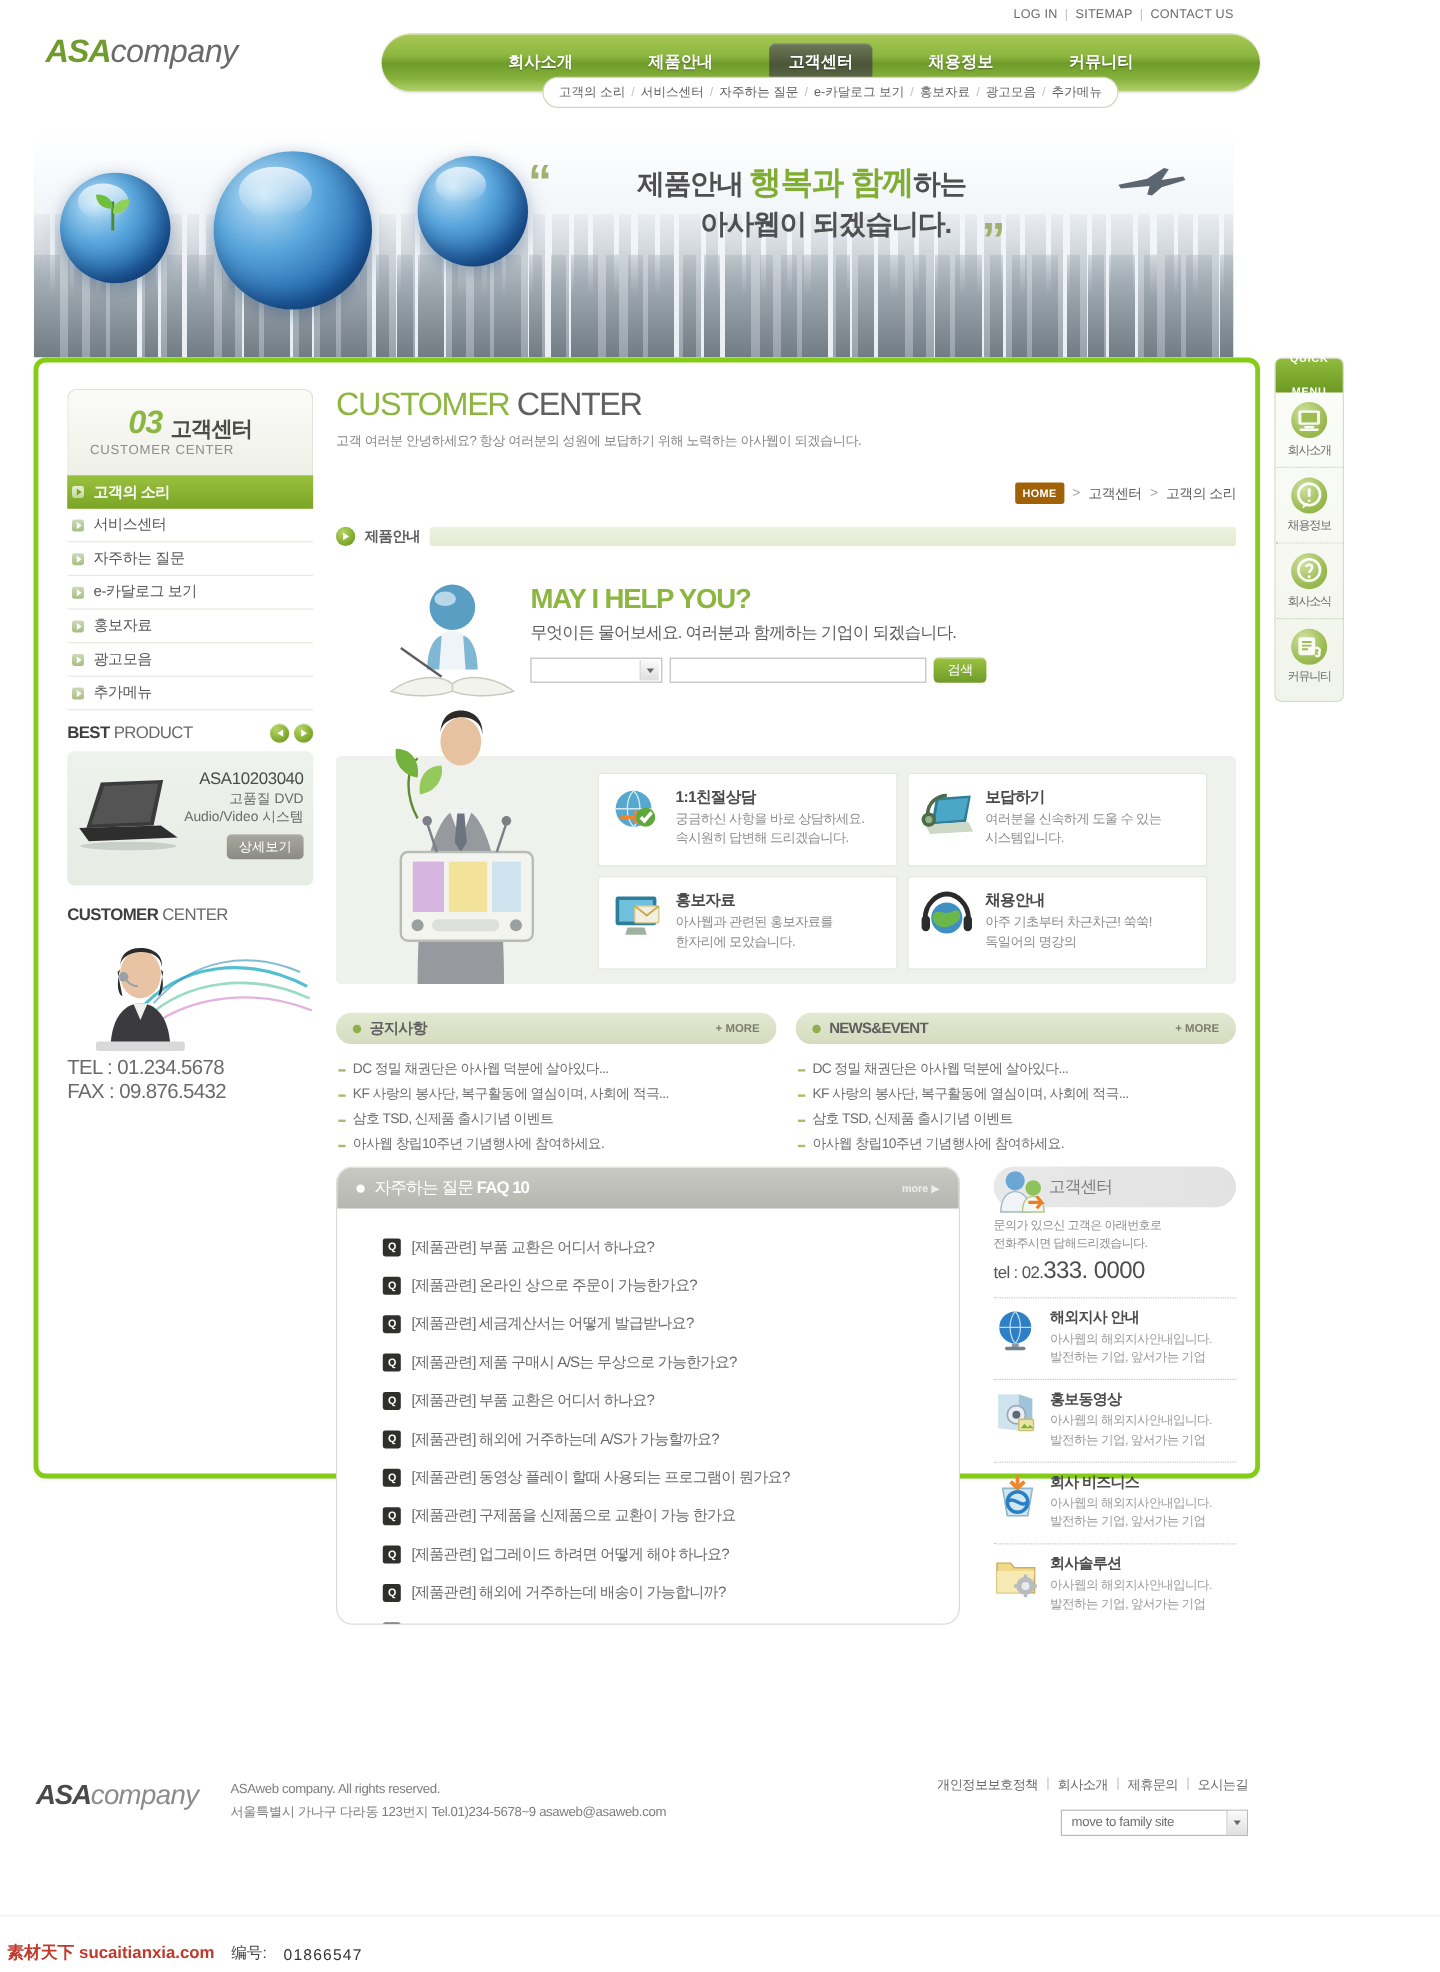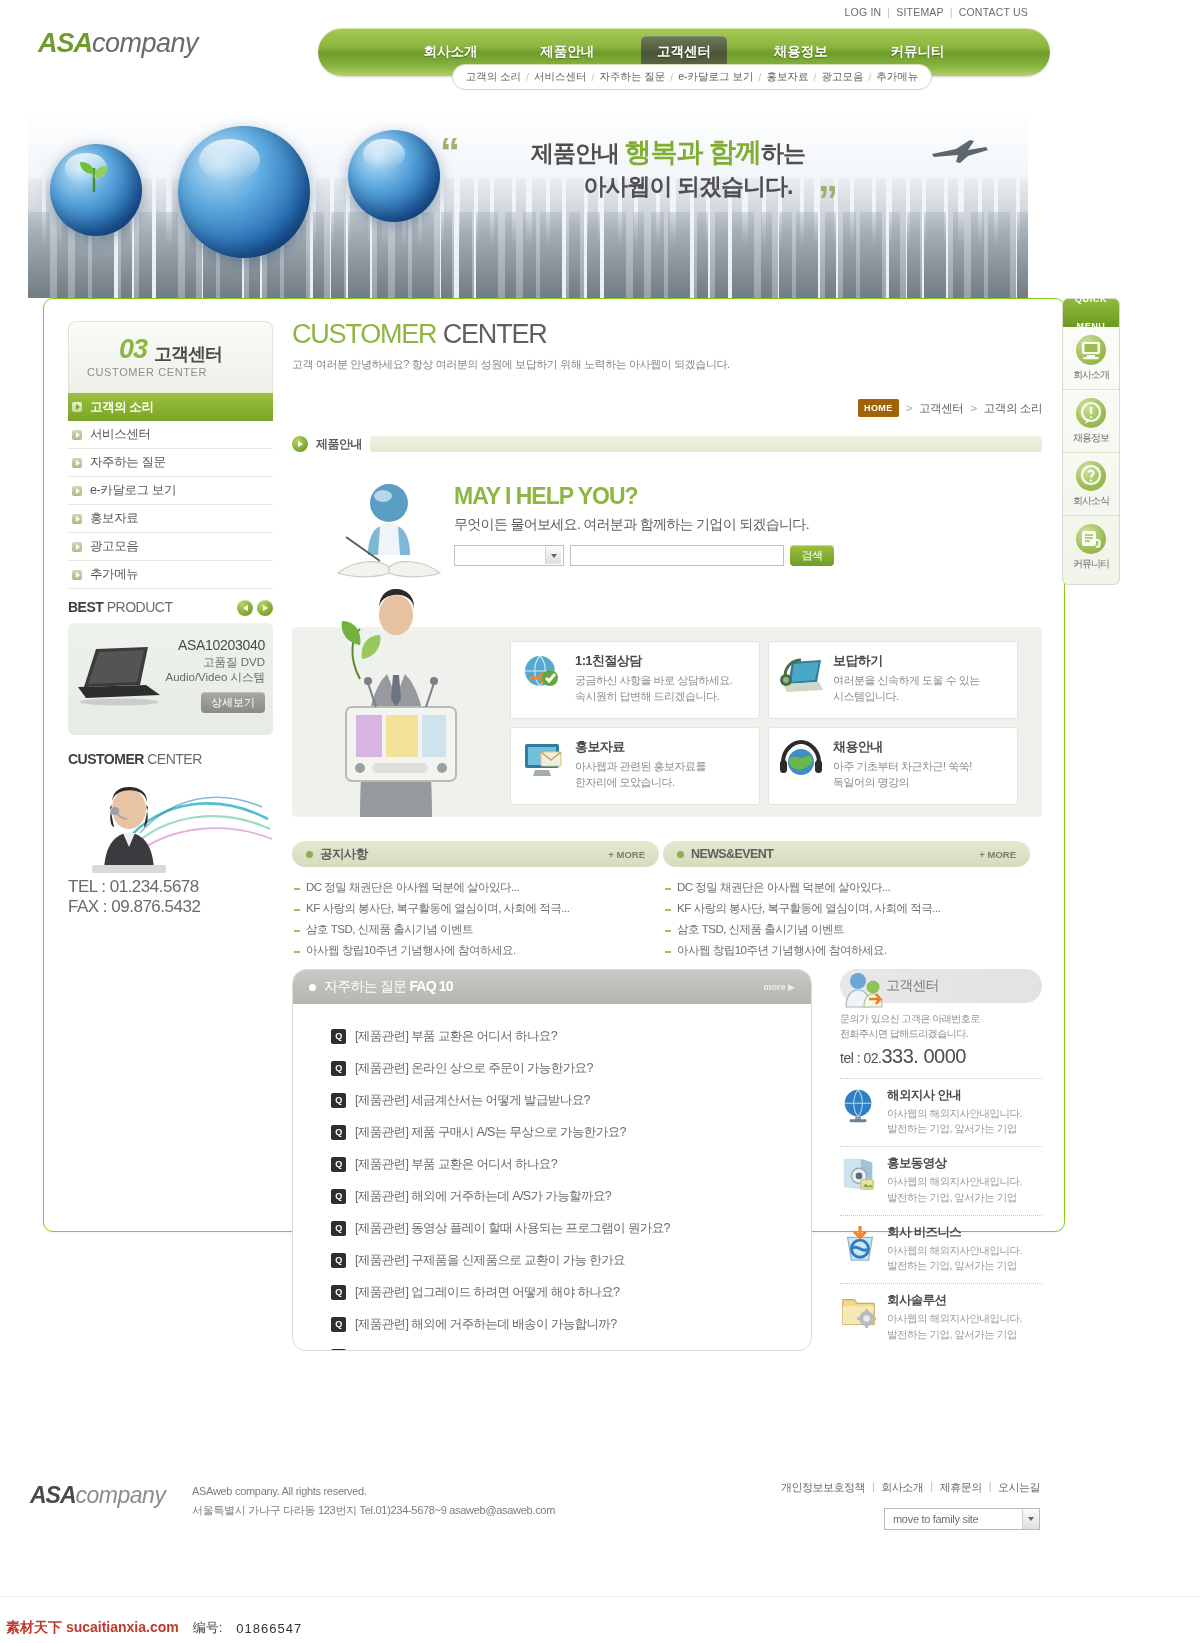--- a/index.html
+++ b/index.html
@@ -122,24 +122,23 @@
   .hero-copy .l2 { font-size: 23px; font-weight: bold; letter-spacing: -1px; line-height: 1.4; color:#4f4f4f; margin-left: 40px;}
   .quote {
     position:absolute; font-size: 40px; color:#9fb06f; font-weight:bold; line-height:1;
   }
   .quote.open { left: 412px; top: 24px; }
   .quote.close { left: 790px; top: 72px; }
 
   
   .maincard {
     position: absolute; left: 28px; top: 298px; width: 1022px; height: 934px;
-    background: #fff; border: 1px solid #84cc16;
+    background: #fff; border: 4px solid #84cc16;
     border-radius: 10px;
     box-shadow: 0 1px 3px rgba(0,0,0,.06);
-    margin-left: 15px;
   }
 
   
   .lnb { position: absolute; left: 24px; top: 22px; width: 205px; }
   .lnb-head {
     height: 72px; border: 1px solid #e2e2da; border-bottom:none;
     border-radius: 8px 8px 0 0;
     background: linear-gradient(to bottom,#fbfbf8,#eef0e7);
     padding: 14px 0 0 0; text-align:center;
   }
@@ -288,21 +287,21 @@
   }
   .svc-box {
     background:#fff; border:1px solid #e4e6e0; border-radius:3px;
     height: 78px; padding: 10px 10px 0 10px; display:flex; gap:10px;
   }
   .svc-ico { width:44px; height:44px; flex:none; }
   .svc-t { font-size:13px; font-weight:bold; color:#4a4a4a; letter-spacing:-.6px; }
   .svc-d { font-size:11px; color:#8c8c8c; letter-spacing:-.5px; line-height:1.45; margin-top:3px;}
 
   
-  .notice-wrap { position:absolute; left:0; top: 520px; width: 750px; display:flex; gap:4px; }
+  .notice-wrap { position:absolute; left:0; top: 520px; width: 750px; display:flex; gap:16px; }
   .notice { width: 367px; }
   .notice-head {
     height: 26px; border-radius: 13px;
     background: linear-gradient(to bottom,#e3e8d1,#d5dcbe);
     display:flex; align-items:center; padding: 0 14px;
   }
   .notice-head .nd { width:7px;height:7px;border-radius:50%;background:#8fae4e;margin-right:7px;}
   .notice-head .nt { font-size:12.5px; font-weight:bold; color:#5f5f5f; letter-spacing:-.6px;}
   .notice-head .more { margin-left:auto; font-size:9.5px; color:#7e7e6e; font-weight:bold; cursor:pointer;}
   .notice ul { list-style:none; margin-top: 10px; }

